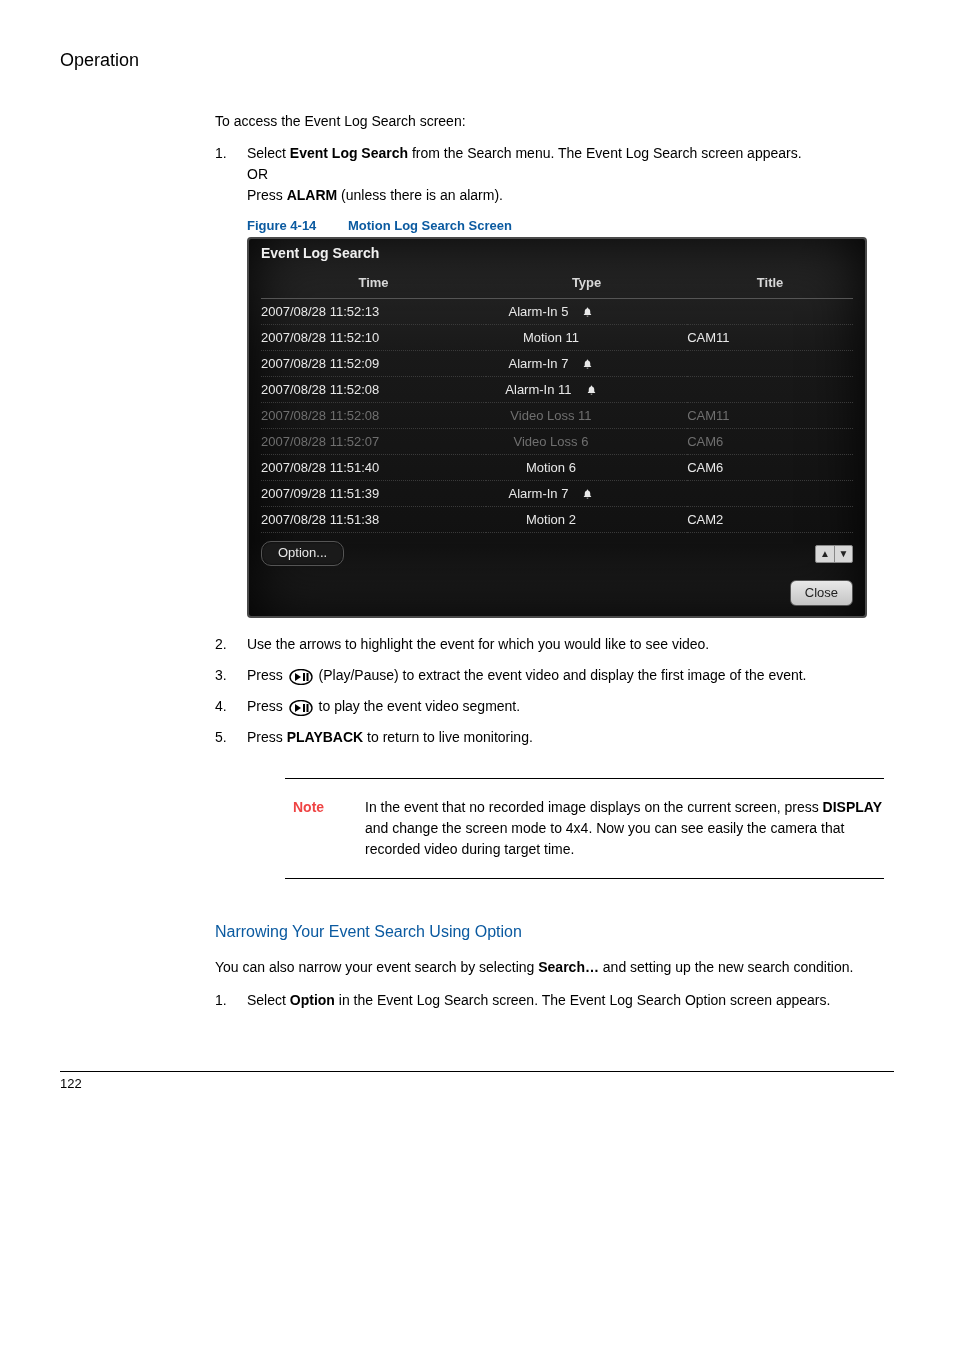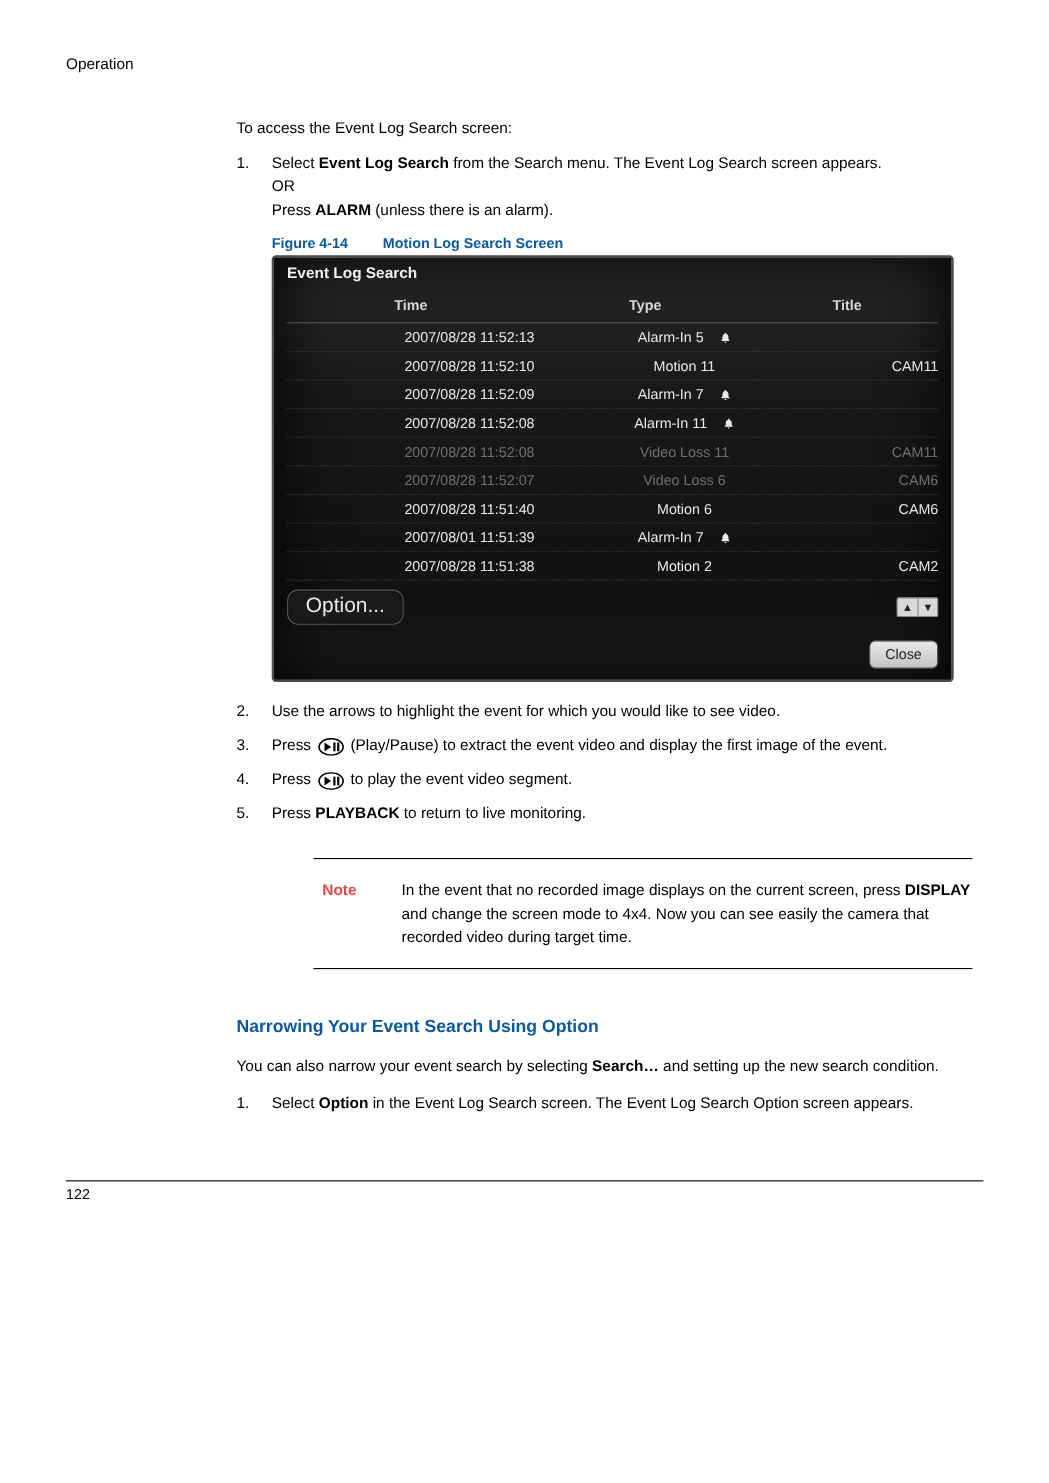--- a/index.html
+++ b/index.html
@@ -8,21 +8,21 @@
     padding: 0;
     font-family: Arial, Helvetica, sans-serif;
     background: #fff;
     color: #000;
     width: 954px;
   }
   .page {
     padding: 50px 60px 40px 60px;
   }
   .section-label {
-    font-size: 14px;
+    font-size: 18px;
     margin-bottom: 40px;
   }
   .content {
     margin-left: 155px;
     margin-right: 10px;
   }
   .para {
     font-size: 14px;
     line-height: 1.45;
     margin: 0 0 12px 0;
@@ -80,21 +80,21 @@
     font-weight: bold;
     font-size: 13px;
     padding: 6px 0 8px 0;
     text-align: center;
     border-bottom: 1px solid #555;
   }
   table.ss-table td {
     color: #e8e8e8;
     font-size: 13px;
     padding: 5px 0;
-    text-align: right;
+    text-align: left;
     border-bottom: 1px dotted #3a3a3a;
   }
   .col-time { width: 38%; }
   .col-type { width: 34%; }
   .col-title { width: 28%; }
   tr.dim td { color: #6f6f6f; }
   .type-cell {
     display: inline-flex;
     align-items: center;
     gap: 10px;
@@ -109,21 +109,21 @@
     display: flex;
     justify-content: space-between;
     align-items: center;
     padding: 8px 12px 14px 12px;
   }
   .option-btn {
     background: #1a1a1a;
     border: 1px solid #555;
     border-radius: 10px;
     color: #e8e8e8;
-    font-size: 19px;
+    font-size: 13px;
     padding: 3px 16px 5px 16px;
     box-shadow: 0 0 2px #000 inset;
   }
   .arrow-btns {
     display: inline-flex;
     gap: 0;
     border: 1px solid #888;
     border-radius: 2px;
     background: #d8d8d8;
   }
@@ -169,21 +169,21 @@
   .note-label {
     color:#ef4444;
     font-weight:bold;
     min-width:50px;
     padding-left: 8px;
   }
   
   h3.subhead {
     color:#0b5aa0;
     font-size: 16px;
-    font-weight: bold;
+    font-weight: normal;
     margin: 44px 0 16px 0;
   }
   
   .footer-rule {
     border-top: 1px solid #000;
     margin-top: 60px;
   }
   .page-num {
     font-size: 13px;
     padding-top: 4px;
@@ -283,21 +283,21 @@
               <td>CAM6</td>
             </tr>
             <tr>
               <td>2007/08/28  11:51:40</td>
               <td><span class="type-cell">
                   <span>Motion 6</span>
                 </span></td>
               <td>CAM6</td>
             </tr>
             <tr>
-              <td>2007/08/01  11:51:39</td>
+              <td>2007/09/28  11:51:39</td>
               <td><span class="type-cell">
                   <span>Alarm-In 7</span>
                   <span class="bell">
                     <svg viewBox="0 0 12 12" width="11" height="12">
                       <path d="M6 1c-.4 0-.7.3-.7.7v.5C3.9 2.6 3 3.9 3 5.4v2.1l-1 1.2v.6h8v-.6l-1-1.2V5.4c0-1.5-.9-2.8-2.3-3.2v-.5C6.7 1.3 6.4 1 6 1zM5 10c0 .6.4 1 1 1s1-.4 1-1H5z" fill="#e8e8e8"></path>
                     </svg>
                   </span>
                 </span></td>
               <td></td>
             </tr>

